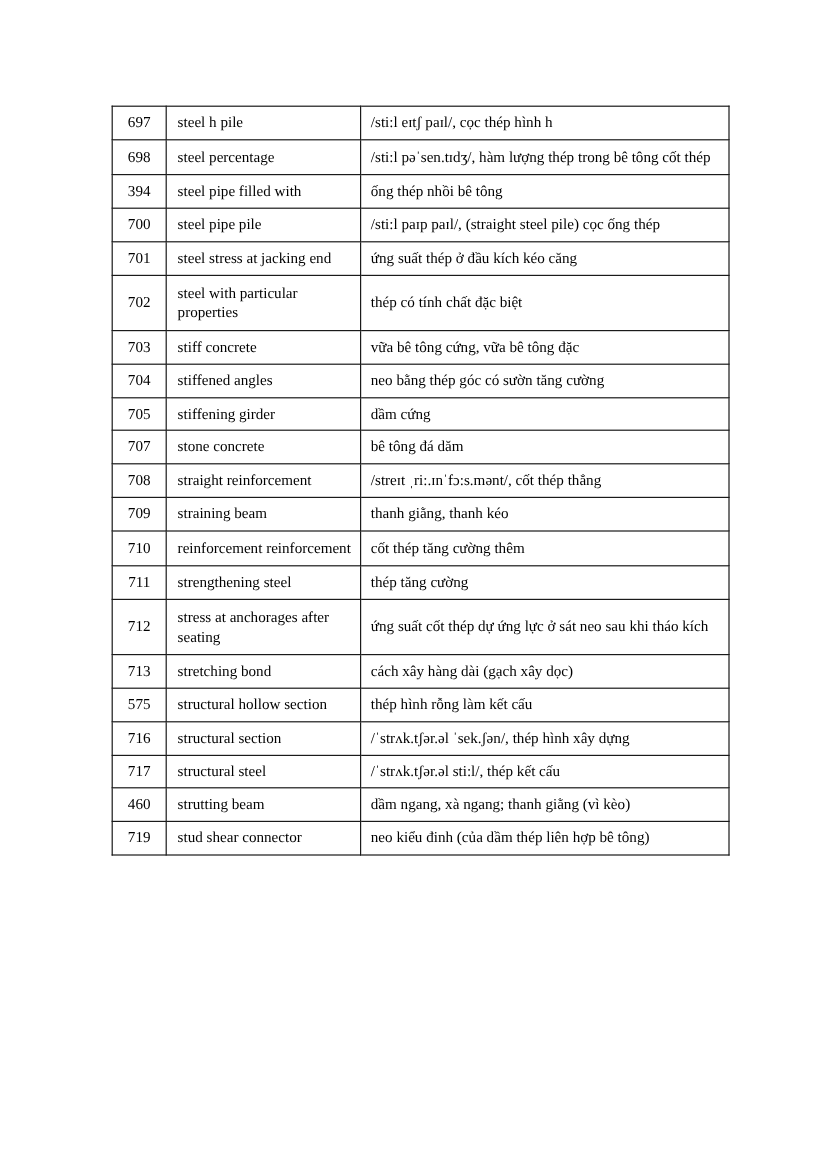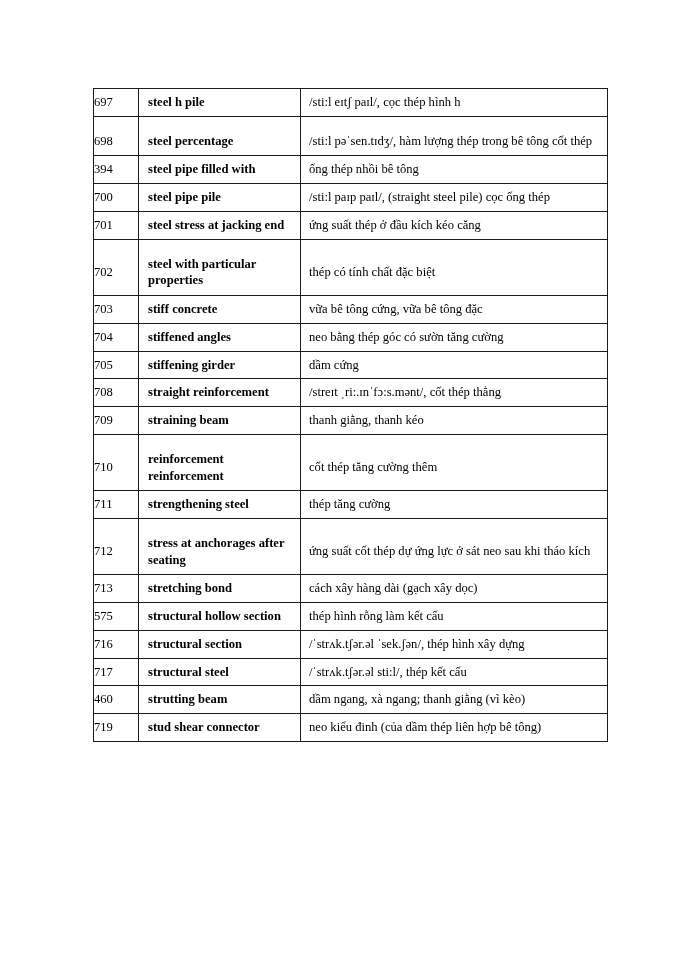--- a/index.html
+++ b/index.html
@@ -40,37 +40,36 @@
   #glossary-table col.col-def   { width: 307px; }
 
   #glossary-table td {
     border: 1px solid #1a1a1a;
     vertical-align: middle;
     line-height: 1.33;
     padding: 5px 6px 5px 7px;
   }
 
   #glossary-table td.cell-index {
-    text-align: left;
+    text-align: center;
     padding-left: 0;
     padding-right: 0;
   }
 
   #glossary-table td.cell-term {
     padding-left: 9px;
-    font-weight: bold;
   }
 
   #glossary-table td.cell-def {
     padding-left: 8px;
   }
 
   
   #glossary-table tr.row-tall td {
-    padding-top: 16px;
+    padding-top: 6px;
     padding-bottom: 6px;
   }
 </style>
 </head>
 <body>
 
 <div id="page">
   <table id="glossary-table">
     <colgroup>
       <col class="col-index">
@@ -115,20 +114,25 @@
         </tr>
         <tr>
           <td class="cell-index">704</td>
           <td class="cell-term">stiffened angles</td>
           <td class="cell-def">neo bằng thép góc có sườn tăng cường</td>
         </tr>
         <tr>
           <td class="cell-index">705</td>
           <td class="cell-term">stiffening girder</td>
           <td class="cell-def">dầm cứng</td>
+        </tr>
+        <tr>
+          <td class="cell-index">707</td>
+          <td class="cell-term">stone concrete</td>
+          <td class="cell-def">bê tông đá dăm</td>
         </tr>
         <tr>
           <td class="cell-index">708</td>
           <td class="cell-term">straight reinforcement</td>
           <td class="cell-def">/streɪt ˌri:.ɪnˈfɔ:s.mənt/, cốt thép thẳng</td>
         </tr>
         <tr>
           <td class="cell-index">709</td>
           <td class="cell-term">straining beam</td>
           <td class="cell-def">thanh giằng, thanh kéo</td>

